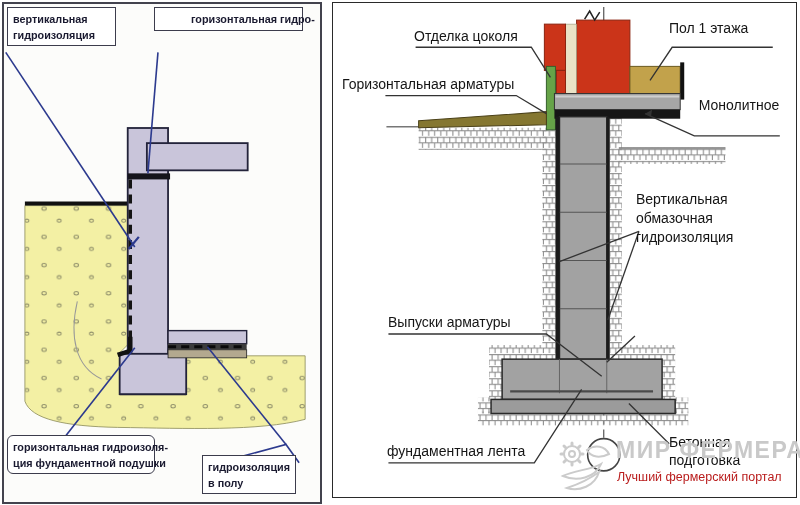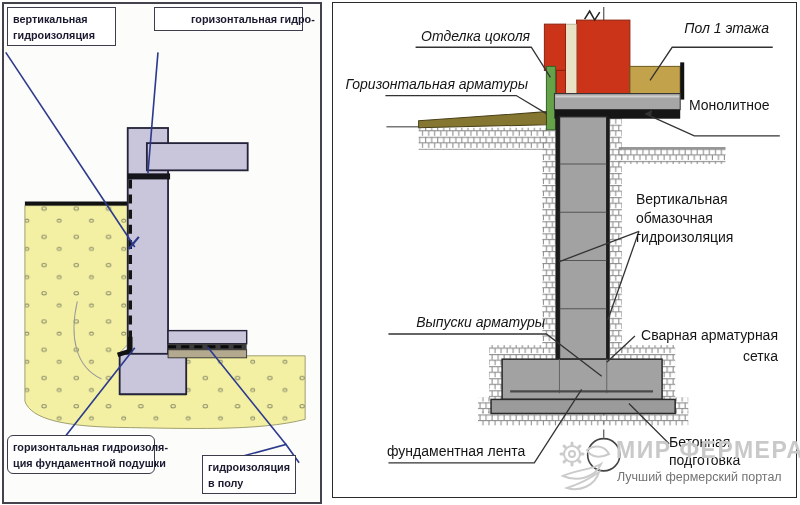--- a/index.html
+++ b/index.html
@@ -10,26 +10,26 @@
   .panel-left{left:2px;top:2px;width:316px;height:498px;border:2px solid #43434e;background:#fcfcfa;}
   .panel-right{left:332px;top:2px;width:463px;height:494px;border:1.5px solid #2a2a2a;}
   .panel svg.draw{position:absolute;left:0;top:0;width:100%;height:100%;z-index:1;}
   
   .cbox{position:absolute;z-index:4;background:#fff;border:1.5px solid #3c3c4c;
         box-sizing:border-box;padding:4px 5px 2px 5px;color:#1a1a30;
         font-size:10.8px;font-weight:600;line-height:1.45;white-space:nowrap;}
   .cbox div{white-space:nowrap;}
   
   .rlabel{position:absolute;z-index:4;color:#151515;font-size:14px;line-height:19px;}
-  .center{text-align:right;font-style:italic;} .right{text-align:right;}
+  .center{text-align:left;} .right{text-align:right;}
   
   .wm{position:absolute;z-index:6;pointer-events:none;}
   .wm-title{position:absolute;left:59px;top:13px;font-size:23px;font-weight:700;
             letter-spacing:1.5px;color:#c9c9c9;white-space:nowrap;}
-  .wm-sub{position:absolute;left:60px;top:46px;font-size:12.5px;color:#737373;white-space:nowrap;}
+  .wm-sub{position:absolute;left:60px;top:46px;font-size:12.5px;color:#b91c1c;white-space:nowrap;}
 </style>
 </head>
 <body>
 
 <div class="stage">
 
   <div class="panel panel-left">
     <svg class="draw" viewBox="0 0 312 494">
       <defs>
         <pattern id="dots" width="32" height="28" patternUnits="userSpaceOnUse">
@@ -174,34 +174,30 @@
 
     <div class="rlabel center" style="left:81px;top:24px;width:116px;">
       <span>Отделка цоколя</span>
     </div>
     <div class="rlabel center" style="left:336px;top:16px;width:100px;">
       <span>Пол 1 этажа</span>
     </div>
     <div class="rlabel center" style="left:9px;top:72px;width:186px;">
       <span>Горизонтальная арматуры</span>
     </div>
-    <div class="rlabel" style="left:356px;top:93px;width:100px;">
+    <div class="rlabel" style="left:356px;top:93px;width:100px;text-align:center;">
       <div>Монолитное</div>
     </div>
     <div class="rlabel" style="left:303px;top:187px;width:130px;">
       <div>Вертикальная</div>
       <div>обмазочная</div>
       <div>гидроизоляция</div>
     </div>
     <div class="rlabel center" style="left:55px;top:310px;width:157px;">
       <span>Выпуски арматуры</span>
-    </div>
-    <div class="rlabel right" style="left:298px;top:322px;width:147px;line-height:21px;">
-      <div>Сварная арматурная</div>
-      <div>сетка</div>
     </div>
     <div class="rlabel" style="left:54px;top:439px;width:152px;line-height:19px;">
       <div>фундаментная лента</div>
     </div>
     <div class="rlabel" style="left:336px;top:430px;width:110px;line-height:18px;">
       <div>Бетонная</div>
       <div>подготовка</div>
     </div>
 
     <div class="wm" style="left:224px;top:421px;width:236px;height:72px;">

